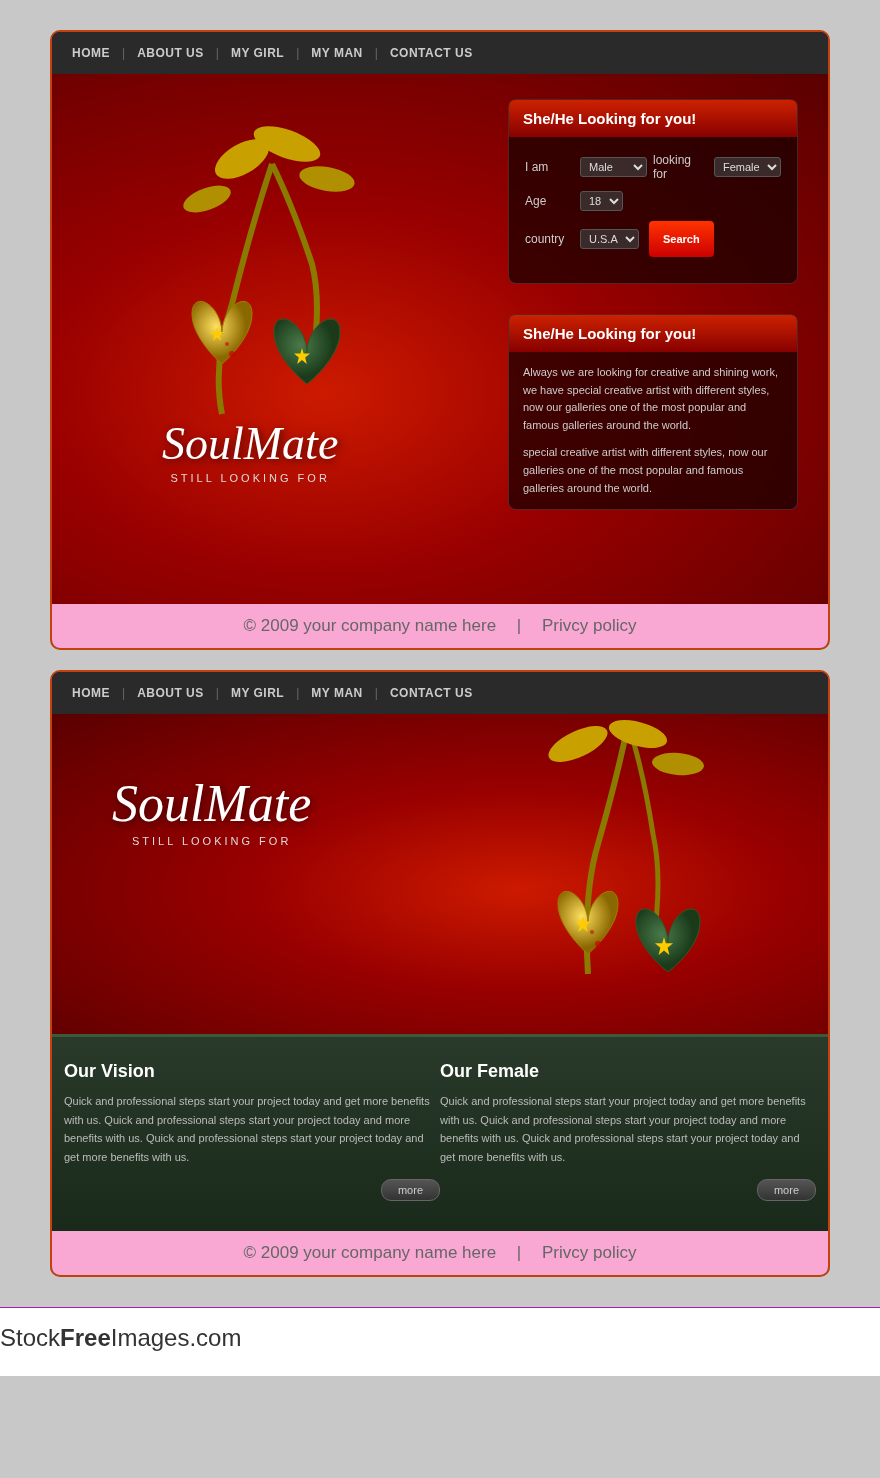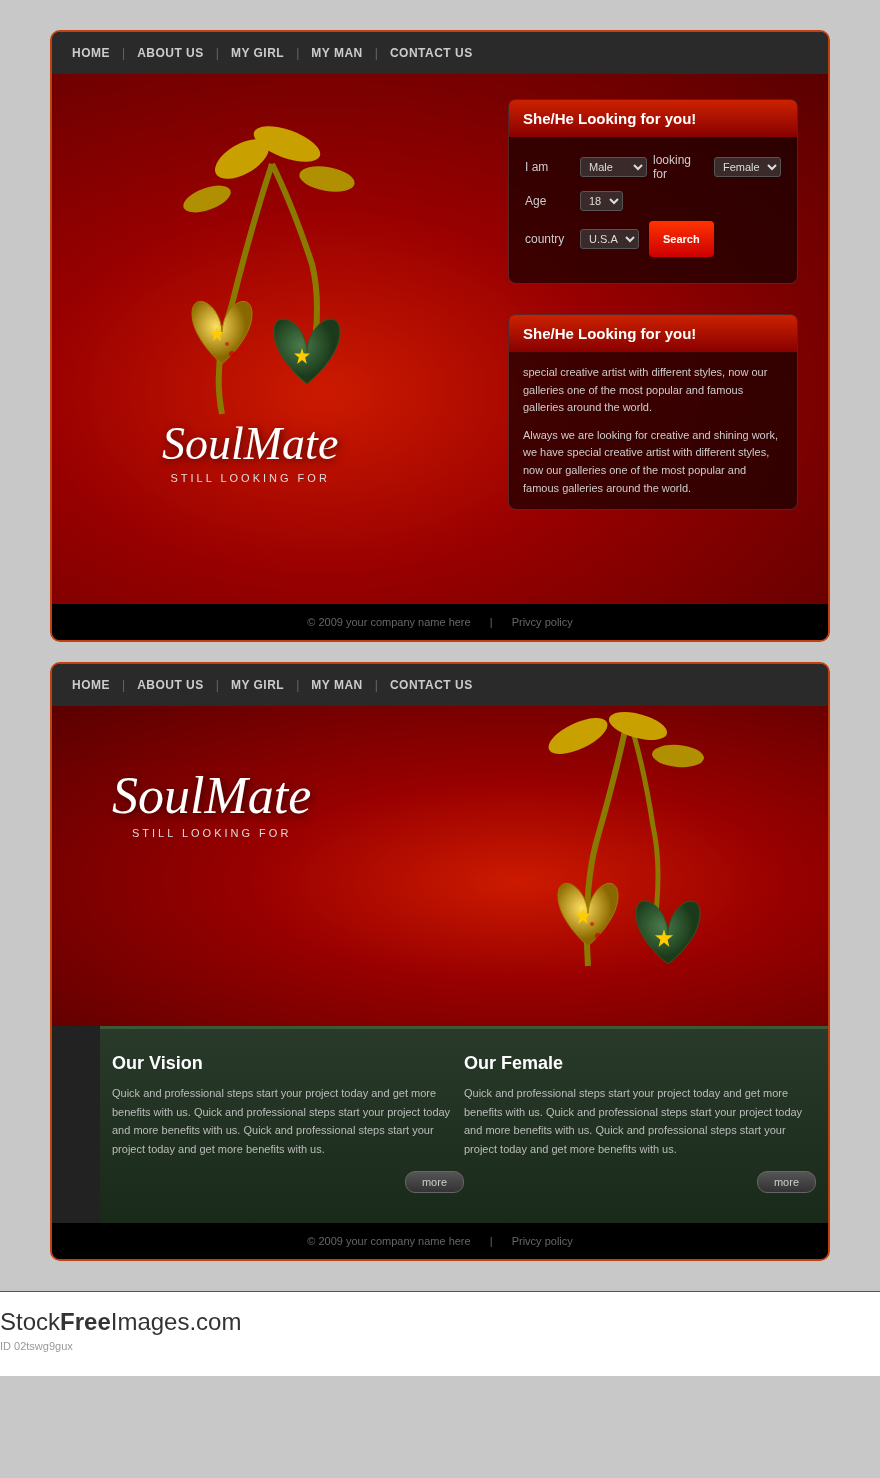--- a/index.html
+++ b/index.html
@@ -170,24 +170,24 @@
       font-size: 11px;
       color: #ccc;
       line-height: 1.6;
     }
     .info-box-body p + p {
       margin-top: 10px;
     }
 
     
     .site-footer {
-      background: #000000;
+      background: #f9a8d4;
       padding: 12px 20px;
       text-align: center;
-      font-size: 11px;
+      font-size: 17px;
       color: #888;
     }
     .site-footer span {
       margin: 0 8px;
       color: #666;
     }
 
     
     .hero2 {
       background: radial-gradient(ellipse at 60% 55%, #cc1a00 0%, #990000 40%, #5a0000 100%);
@@ -208,21 +208,20 @@
       height: 320px;
     }
 
     
     .content-section {
       background: linear-gradient(to bottom, #2a3a2a, #1a2a1a);
       border-top: 3px solid #3a5a3a;
       padding: 24px 12px 30px;
       display: grid;
       grid-template-columns: 1fr 1fr;
-      margin-left: 48px;
     }
     .content-col h3 {
       color: #fff;
       font-size: 18px;
       font-weight: bold;
       margin-bottom: 10px;
     }
     .content-col p {
       color: #bbb;
       font-size: 11px;
@@ -336,22 +335,22 @@
               <option>UK</option>
             </select>
             <button class="search-btn">Search</button>
           </div>
         </div>
       </div>
 
       <div class="info-box">
         <div class="info-box-header">She/He Looking for you!</div>
         <div class="info-box-body">
+          <p>Always we are looking for creative and shining work, we have special creative artist with different styles, now our galleries one of the most popular and famous galleries around the world.</p>
           <p>special creative artist with different styles, now our galleries one of the most popular and famous galleries around the world.</p>
-          <p>Always we are looking for creative and shining work, we have special creative artist with different styles, now our galleries one of the most popular and famous galleries around the world.</p>
         </div>
       </div>
     </div>
 
     <div class="site-footer">
       <span>© 2009 your company name here</span>
       <span>|</span>
       <span>Privcy policy</span>
     </div>
   </div>
@@ -432,14 +431,13 @@
       <span>Privcy policy</span>
     </div>
   </div>
 
 </div>
 
 <div style="background:#fff; padding:16px 0 24px; border-top:1px solid #a21caf;">
   <div style="font-size:24px; color:#333;">
     <span style="font-weight:normal;">Stock</span><span style="font-weight:bold;">Free</span><span style="font-weight:normal;">Images.com</span>
   </div>
-  <div style="font-size:11px; color:#999; margin-top:4px;">ID 02tswg9gux</div>
 </div>
 
 </body></html>

